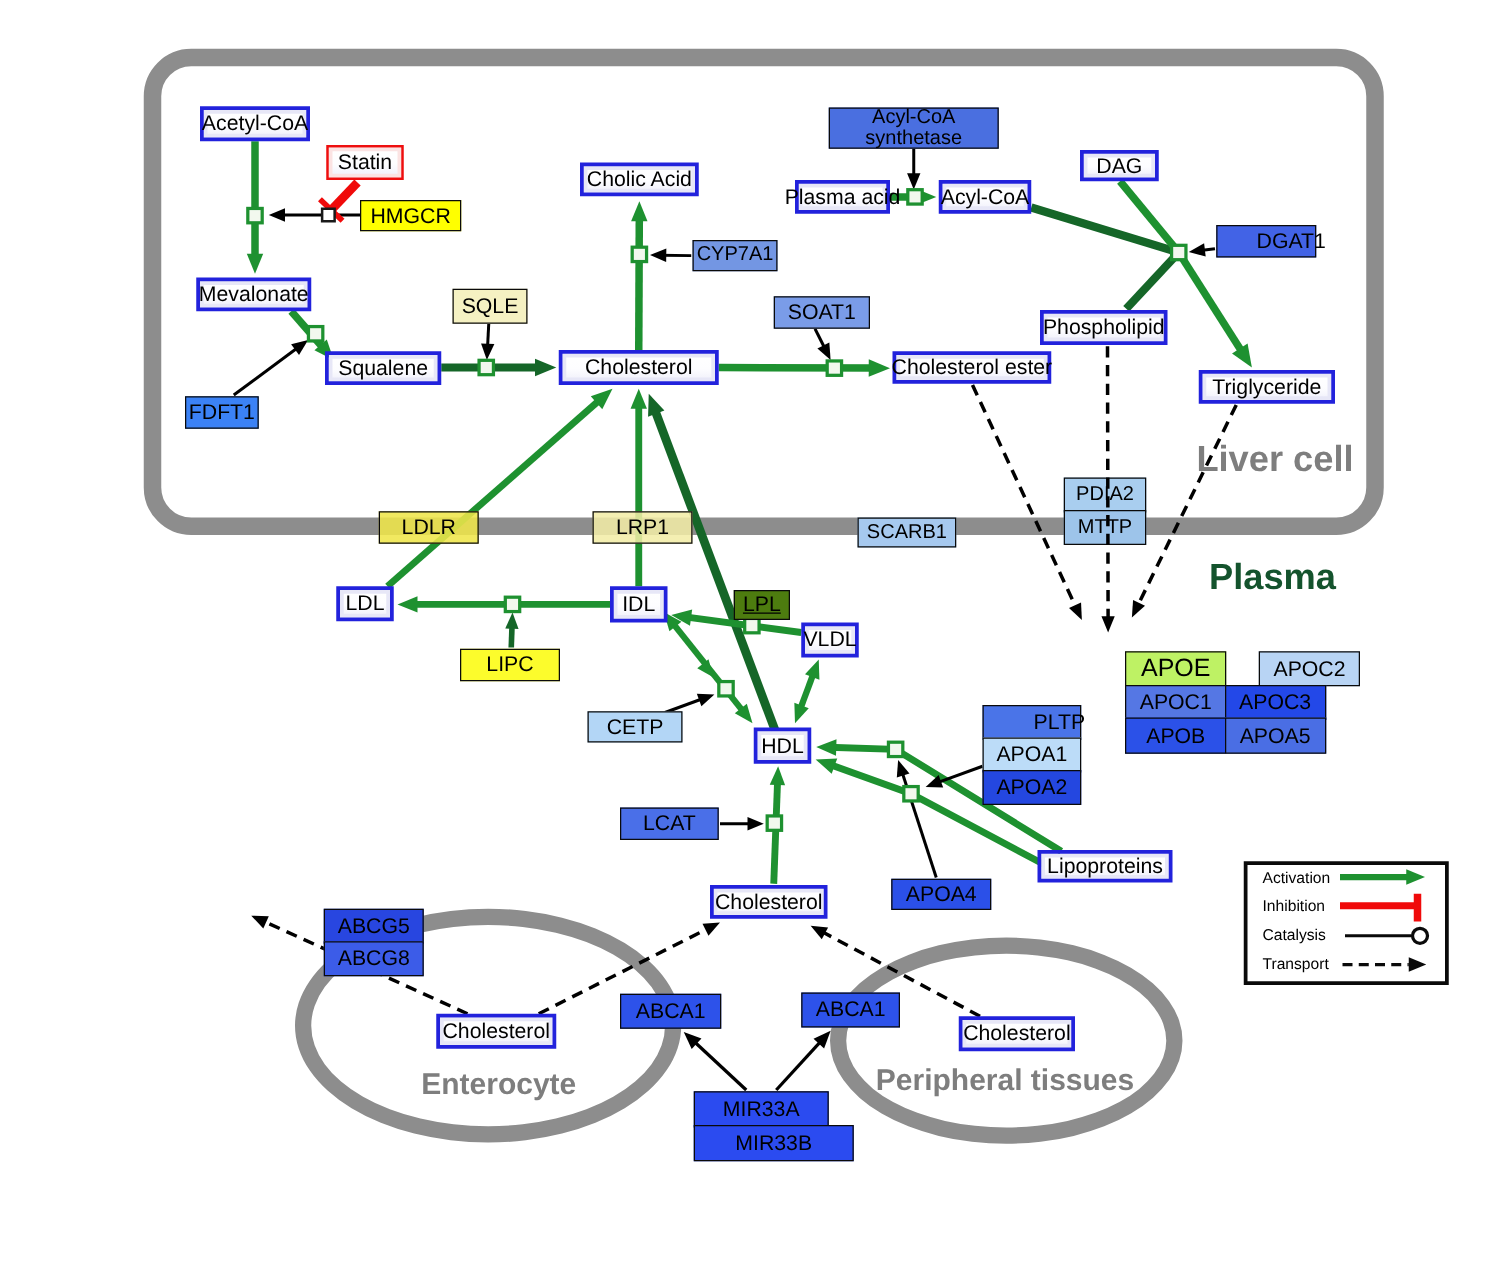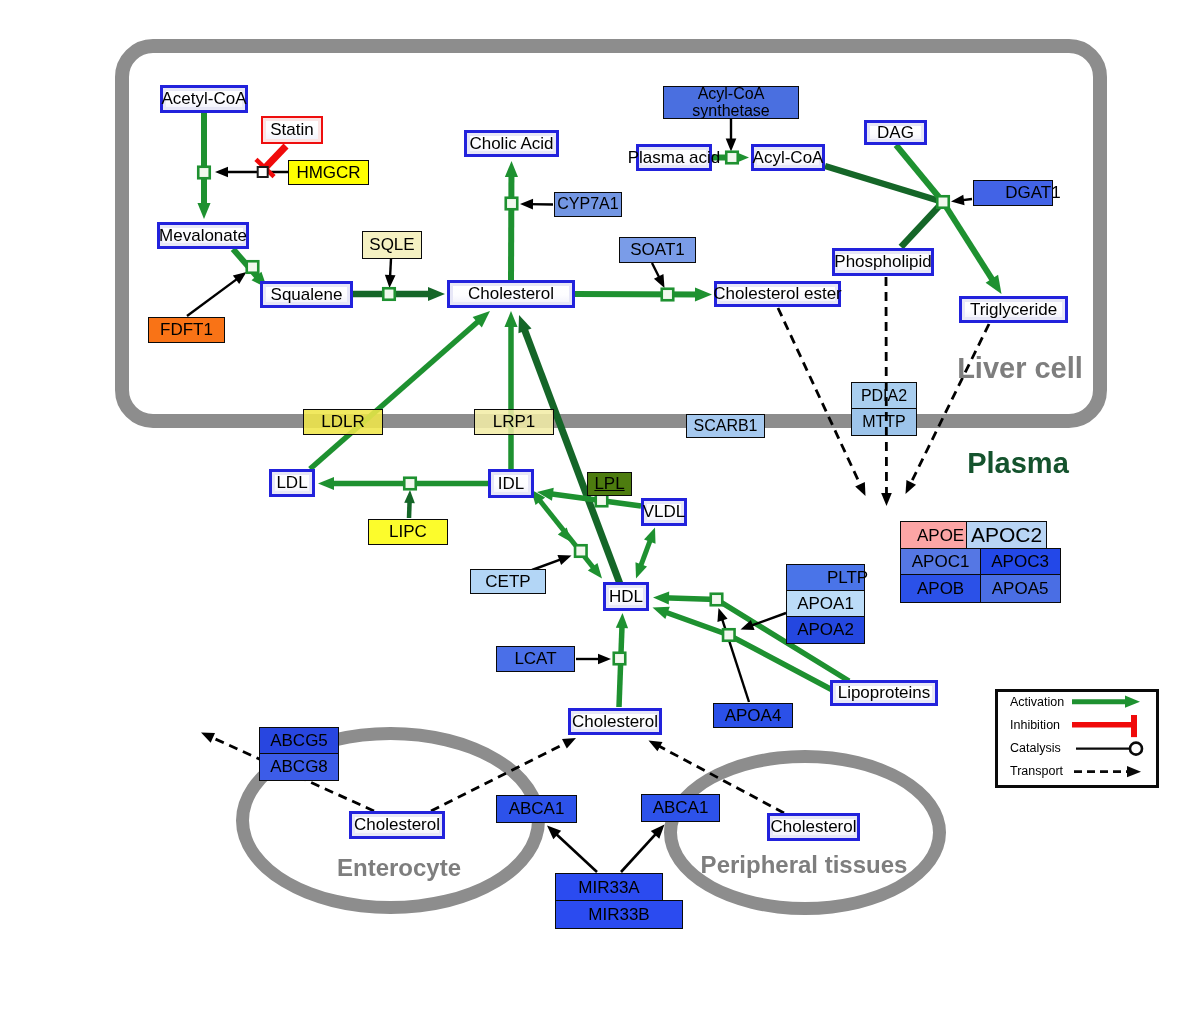--- a/index.html
+++ b/index.html
@@ -214,21 +214,21 @@
       <div class="node metabolite" style="left: 488px; top: 469px; width: 46px; height: 29px; font-size: 17px; border: 3px solid rgb(34, 34, 220); box-shadow: rgb(231, 231, 247) 0px 0px 0px 3px inset;">IDL</div>
       <div class="node metabolite" style="left: 641px; top: 498px; width: 46px; height: 28px; font-size: 17px; border: 3px solid rgb(34, 34, 220); box-shadow: rgb(231, 231, 247) 0px 0px 0px 3px inset;">VLDL</div>
       <div class="node metabolite" style="left: 603px; top: 582px; width: 46px; height: 29px; font-size: 17px; border: 3px solid rgb(34, 34, 220); box-shadow: rgb(231, 231, 247) 0px 0px 0px 3px inset;">HDL</div>
       <div class="node metabolite" style="left: 830px; top: 680px; width: 108px; height: 26px; font-size: 17px; border: 3px solid rgb(34, 34, 220); box-shadow: rgb(231, 231, 247) 0px 0px 0px 3px inset;">Lipoproteins</div>
       <div class="node metabolite" style="left: 568px; top: 708px; width: 94px; height: 27px; font-size: 17px; border: 3px solid rgb(34, 34, 220); box-shadow: rgb(231, 231, 247) 0px 0px 0px 3px inset;">Cholesterol</div>
       <div class="node metabolite" style="left: 349px; top: 811px; width: 96px; height: 28px; font-size: 17px; border: 3px solid rgb(34, 34, 220); box-shadow: rgb(231, 231, 247) 0px 0px 0px 3px inset;">Cholesterol</div>
       <div class="node metabolite" style="left: 767px; top: 813px; width: 93px; height: 28px; font-size: 17px; border: 3px solid rgb(34, 34, 220); box-shadow: rgb(231, 231, 247) 0px 0px 0px 3px inset;">Cholesterol</div>
       <div class="node metabolite" style="left: 261px; top: 116px; width: 62px; height: 28px; font-size: 17px; border: 2.6px solid rgb(238, 14, 14); box-shadow: rgb(251, 227, 227) 0px 0px 0px 3px inset;">Statin</div>
       <div class="node gene" style="left: 288px; top: 160px; width: 81px; height: 25px; font-size: 17px; border: 1.7px solid rgb(10, 10, 10); background: rgb(255, 255, 0);">HMGCR</div>
       <div class="node gene" style="left: 362px; top: 231px; width: 60px; height: 28px; font-size: 17px; border: 1.7px solid rgb(10, 10, 10); background: rgb(245, 241, 194);">SQLE</div>
-      <div class="node gene" style="left: 148px; top: 317px; width: 77px; height: 26px; font-size: 17px; border: 1.7px solid rgb(10, 10, 10); background: #f97316;">FDFT1</div>
+      <div class="node gene" style="left: 148px; top: 317px; width: 59px; height: 26px; font-size: 17px; border: 1.7px solid rgb(10, 10, 10); background: #3b82f6;">FDFT1</div>
       <div class="node gene" style="left: 303px; top: 409px; width: 80px; height: 26px; font-size: 17px; border: 1.7px solid rgb(10, 10, 10); background: rgba(239, 230, 74, 0.88);">LDLR</div>
       <div class="node gene" style="left: 474px; top: 409px; width: 80px; height: 26px; font-size: 17px; border: 1.7px solid rgb(10, 10, 10); background: rgba(242, 237, 166, 0.87);">LRP1</div>
       <div class="node gene" style="left: 686px; top: 414px; width: 79px; height: 24px; font-size: 16px; border: 1.7px solid rgb(10, 10, 10); background: rgb(166, 201, 239);">SCARB1</div>
       <div class="node gene" style="left: 554px; top: 192px; width: 68px; height: 25px; font-size: 16px; border: 1.7px solid rgb(10, 10, 10); background: rgb(115, 150, 227);">CYP7A1</div>
       <div class="node gene" style="left: 619px; top: 237px; width: 77px; height: 26px; font-size: 17px; border: 1.7px solid rgb(10, 10, 10); background: rgb(122, 156, 232);">SOAT1</div>
       <div class="node gene" style="left: 663px; top: 86px; width: 136px; height: 33px; font-size: 16px; border: 1.7px solid rgb(10, 10, 10); background: rgb(74, 111, 224);">Acyl-CoA
 synthetase</div>
       <div class="node gene" style="left: 973px; top: 180px; width: 80px; height: 26px; font-size: 17px; border: 1.7px solid rgb(10, 10, 10); background: rgb(66, 99, 230); padding-left: 40px;">DGAT1</div>
       <div class="node gene" style="left: 587px; top: 472px; width: 45px; height: 24px; font-size: 17px; border: 1.7px solid rgb(10, 10, 10); background: #4d7c0f; text-decoration: underline;">LPL</div>
       <div class="node gene" style="left: 368px; top: 519px; width: 80px; height: 26px; font-size: 17px; border: 1.7px solid rgb(10, 10, 10); background: rgb(252, 252, 44);">LIPC</div>
@@ -239,22 +239,22 @@
       <div class="node gene" style="left: 851px; top: 408px; width: 66px; height: 27.7px; font-size: 16px; border: 1.7px solid rgb(10, 10, 10); background: rgb(157, 196, 234);">MTTP</div>
       <div class="node gene" style="left: 786px; top: 564px; width: 79px; height: 27.7px; font-size: 17px; border: 1.7px solid rgb(10, 10, 10); background: rgb(74, 116, 232); padding-left: 44px;">PLTP</div>
       <div class="node gene" style="left: 786px; top: 590px; width: 79px; height: 27.7px; font-size: 17px; border: 1.7px solid rgb(10, 10, 10); background: rgb(188, 220, 248);">APOA1</div>
       <div class="node gene" style="left: 786px; top: 616px; width: 79px; height: 27.7px; font-size: 17px; border: 1.7px solid rgb(10, 10, 10); background: rgb(36, 71, 224);">APOA2</div>
       <div class="node gene" style="left: 259px; top: 727px; width: 80px; height: 27.7px; font-size: 17px; border: 1.7px solid rgb(10, 10, 10); background: rgb(40, 70, 224);">ABCG5</div>
       <div class="node gene" style="left: 259px; top: 753px; width: 80px; height: 27.7px; font-size: 17px; border: 1.7px solid rgb(10, 10, 10); background: rgb(60, 92, 232);">ABCG8</div>
       <div class="node gene" style="left: 555px; top: 873px; width: 108px; height: 28.7px; font-size: 17px; border: 1.7px solid rgb(10, 10, 10); background: rgb(43, 75, 240);">MIR33A</div>
       <div class="node gene" style="left: 555px; top: 900px; width: 128px; height: 28.7px; font-size: 17px; border: 1.7px solid rgb(10, 10, 10); background: rgb(43, 75, 240);">MIR33B</div>
       <div class="node gene" style="left: 496px; top: 795px; width: 81px; height: 27.7px; font-size: 17px; border: 1.7px solid rgb(10, 10, 10); background: rgb(45, 82, 234);">ABCA1</div>
       <div class="node gene" style="left: 641px; top: 794px; width: 79px; height: 27.7px; font-size: 17px; border: 1.7px solid rgb(10, 10, 10); background: rgb(45, 82, 234);">ABCA1</div>
-      <div class="node gene" style="left: 900px; top: 521px; width: 81.2px; height: 28.4px; font-size: 17px; border: 1.7px solid rgb(10, 10, 10); background: #fca5a5;">APOE</div>
-      <div class="node gene" style="left: 966px; top: 521px; width: 81.2px; height: 28.4px; font-size: 21px; border: 1.7px solid rgb(10, 10, 10); background: rgb(184, 212, 244);">APOC2</div>
+      <div class="node gene" style="left: 900px; top: 521px; width: 81.2px; height: 28.4px; font-size: 20px; border: 1.7px solid rgb(10, 10, 10); background: #bef264;">APOE</div>
+      <div class="node gene" style="left: 1007px; top: 521px; width: 81.2px; height: 28.4px; font-size: 17px; border: 1.7px solid rgb(10, 10, 10); background: rgb(184, 212, 244);">APOC2</div>
       <div class="node gene" style="left: 900px; top: 547.7px; width: 81.2px; height: 28.4px; font-size: 17px; border: 1.7px solid rgb(10, 10, 10); background: rgb(85, 119, 228);">APOC1</div>
       <div class="node gene" style="left: 979.5px; top: 547.7px; width: 81.2px; height: 28.4px; font-size: 17px; border: 1.7px solid rgb(10, 10, 10); background: rgb(35, 72, 232);">APOC3</div>
       <div class="node gene" style="left: 900px; top: 574.4px; width: 81.2px; height: 28.4px; font-size: 17px; border: 1.7px solid rgb(10, 10, 10); background: rgb(43, 81, 232);">APOB</div>
       <div class="node gene" style="left: 979.5px; top: 574.4px; width: 81.2px; height: 28.4px; font-size: 17px; border: 1.7px solid rgb(10, 10, 10); background: rgb(74, 110, 228);">APOA5</div>
     </div>
   <svg id="overlay-layer" class="layer" xmlns="http://www.w3.org/2000/svg" viewBox="0 0 1200 1013">
       <g>
         <polyline points="778,308 862.2087023063989,488.9284118126056" fill="none" stroke="#000000" stroke-width="2.8" stroke-dasharray="9 6"></polyline>
         <polygon points="865.5,496 855.1822519159452,486.4630731116368 864.846755772051,481.9649662637152" fill="#000000"></polygon>
       </g>

